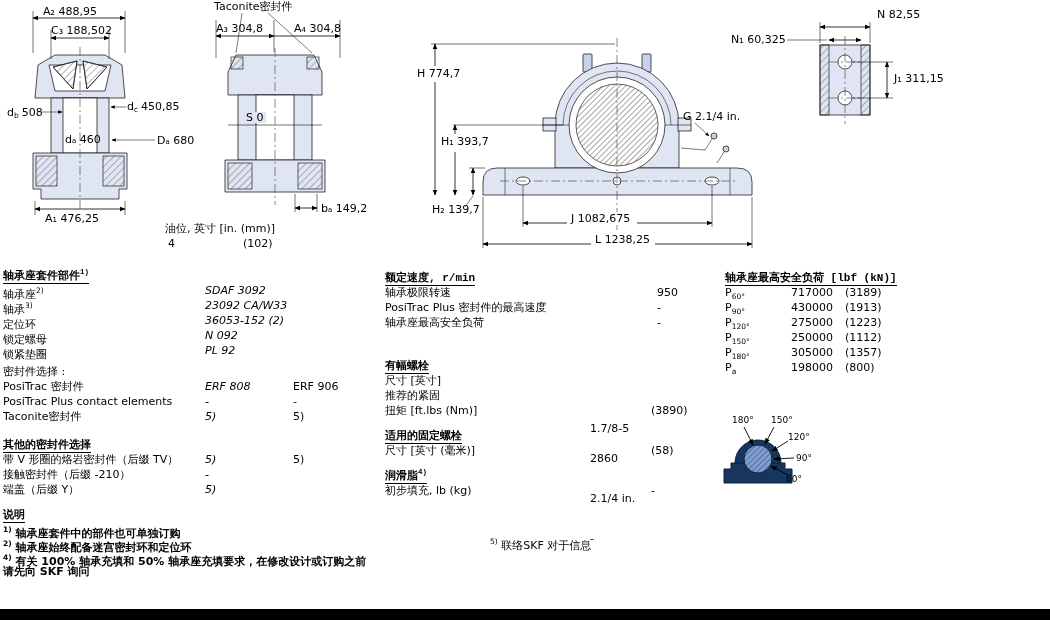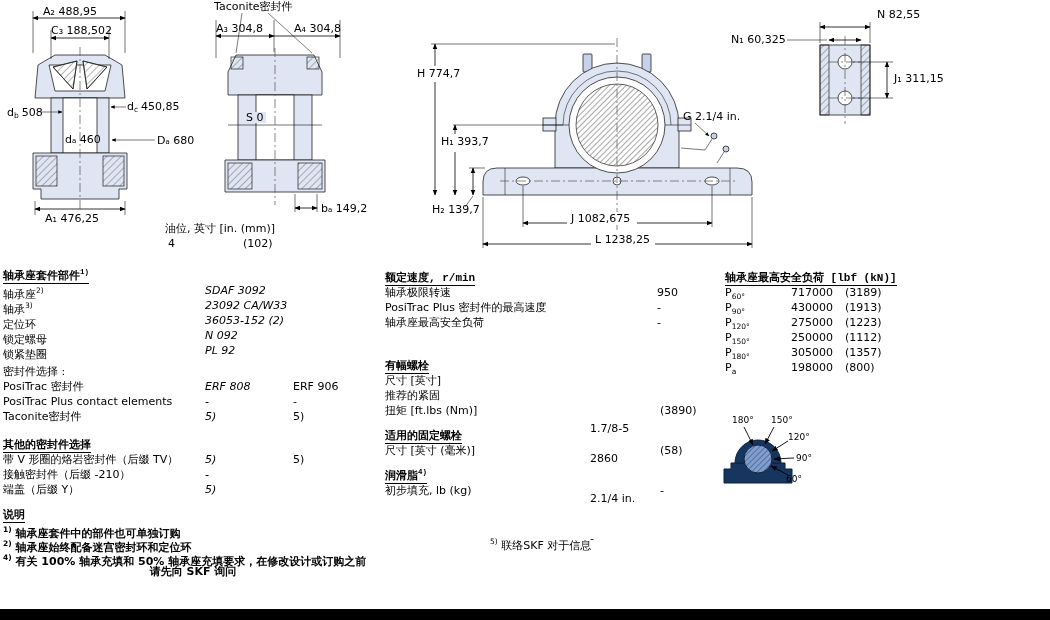--- a/index.html
+++ b/index.html
@@ -24,25 +24,25 @@
   .hrow { position: relative; height: 16px; white-space: nowrap; font-family: Liberation Mono, monospace; }
   .hd { font-weight: bold; border-bottom: 1px solid #000; display: inline-block; white-space: nowrap; }
   .row { position: relative; height: 15px; line-height: 14px; white-space: nowrap; }
   .nrow { position: relative; height: 14px; line-height: 13px; white-space: nowrap; font-weight: bold; }
   .lbl { position: absolute; left: 0; white-space: nowrap; }
   sup { font-size: 7.5px; vertical-align: super; }
   sub { font-size: 7.5px; vertical-align: sub; }
   .col-l .v1 { position: absolute; left: 202px; font-style: italic; }
   .col-l .v2 { position: absolute; left: 290px; }
   .col-m .v1 { position: absolute; left: 205px; margin-top: 48px; }
-  .col-m .v2 { position: absolute; left: 275px; }
+  .col-m .v2 { position: absolute; left: 266px; }
   .col-m .vspeed { position: absolute; left: 272px; }
   .col-r .v1 { position: absolute; left: 66px; }
   .col-r .v2 { position: absolute; left: 120px; }
-  .bold { font-weight: bold; text-align: center; }
+  .bold { font-weight: bold; }
 </style>
 </head>
 <body>
 
 <svg width="0" height="0" class="abs" aria-hidden="true">
   <defs>
     <marker id="ar" viewBox="0 0 10 10" refX="9" refY="5" markerWidth="7" markerHeight="7" orient="auto-start-reverse">
       <path d="M0,1 L10,5 L0,9 z" fill="#000"></path>
     </marker>
     <pattern id="h45" patternUnits="userSpaceOnUse" width="5" height="5" patternTransform="rotate(45)">

